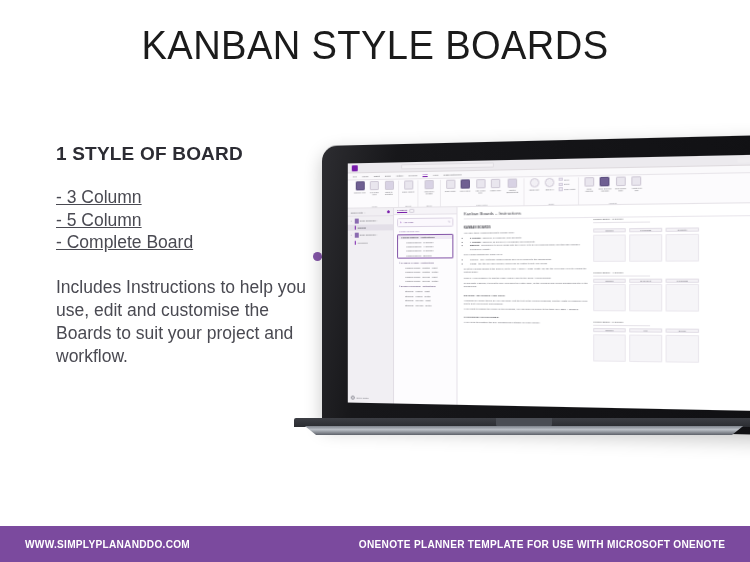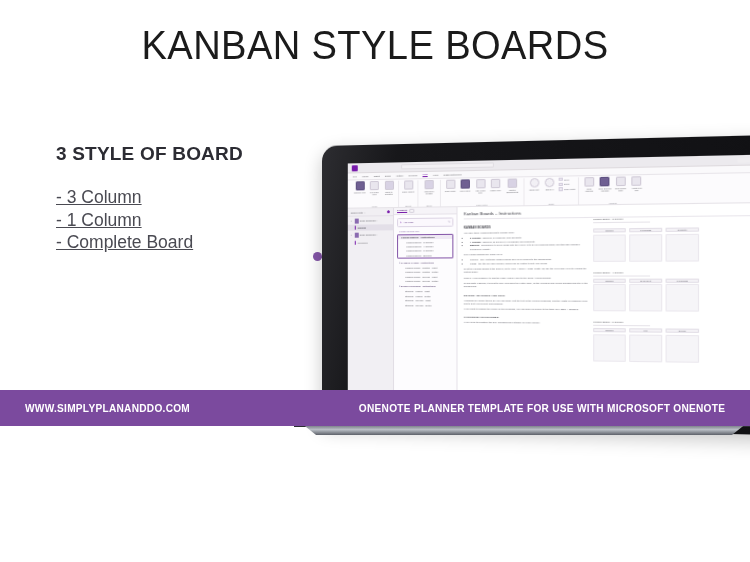--- a/index.html
+++ b/index.html
@@ -4,21 +4,21 @@
 <style>
   * { box-sizing: border-box; margin: 0; padding: 0; }
   html, body {
     width: 750px; height: 562px;
     background: #ffffff;
     font-family: "Liberation Sans", sans-serif;
     overflow: hidden;
   }
   #page {
     position: relative;
-    width: 750px; height: 426px;
+    width: 750px; height: 562px;
     background: #ffffff;
   }
 
   
   .page-title {
     position: absolute;
     top: 22px; left: 0; width: 750px;
     text-align: center;
     font-family: "Liberation Sans Narrow", "Liberation Sans", sans-serif;
     font-size: 41px;
@@ -268,26 +268,27 @@
   }
 </style>
 </head>
 <body>
 
 <div id="page">
 
   <div class="page-title">KANBAN STYLE BOARDS</div>
 
   <div class="copy">
-    <div class="copy-head">3 STYLE OF BOARD</div>
+    <div class="copy-head">1 STYLE OF BOARD</div>
     <ul class="copy-list">
       <li>- 3 Column</li>
-      <li>- 1 Column</li>
+      <li>- 5 Column</li>
       <li>- Complete Board</li>
     </ul>
+    <div class="copy-para">Includes Instructions to help you use, edit and customise the Boards to suit your project and workflow.</div>
   </div>
 
   <div class="pointer-dot"></div>
   <div class="pointer-line"></div>
 
   <div class="laptop">
     <div class="lid">
       <div class="screen">
 
         <div class="onw">

